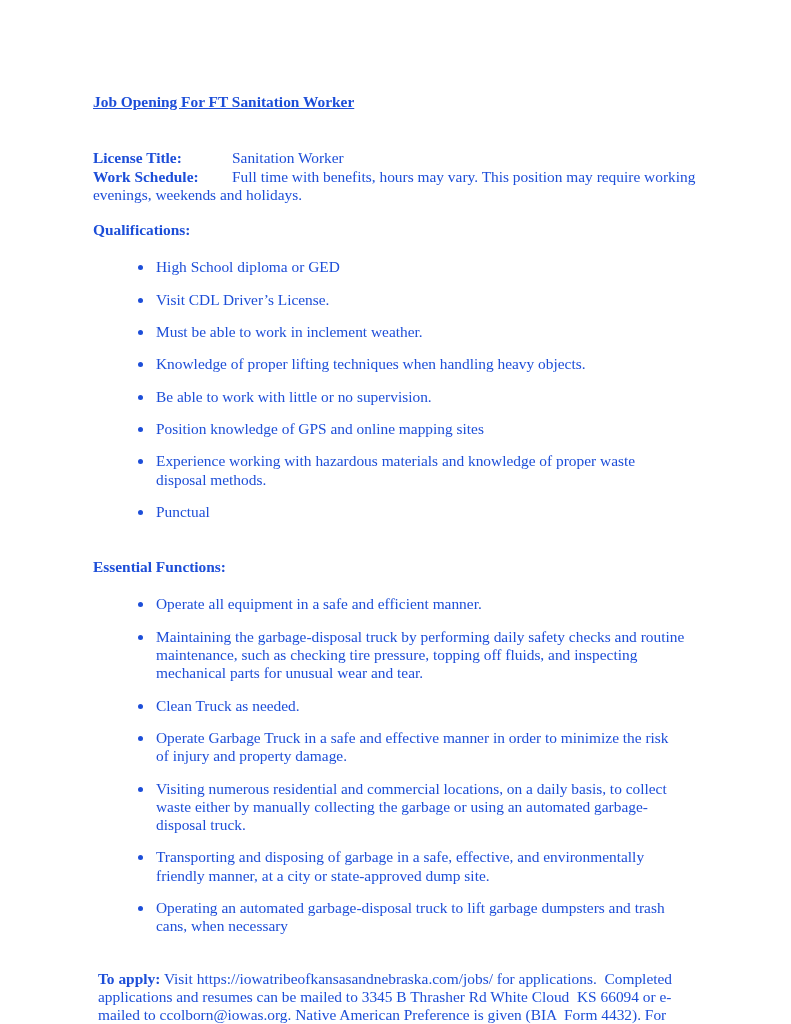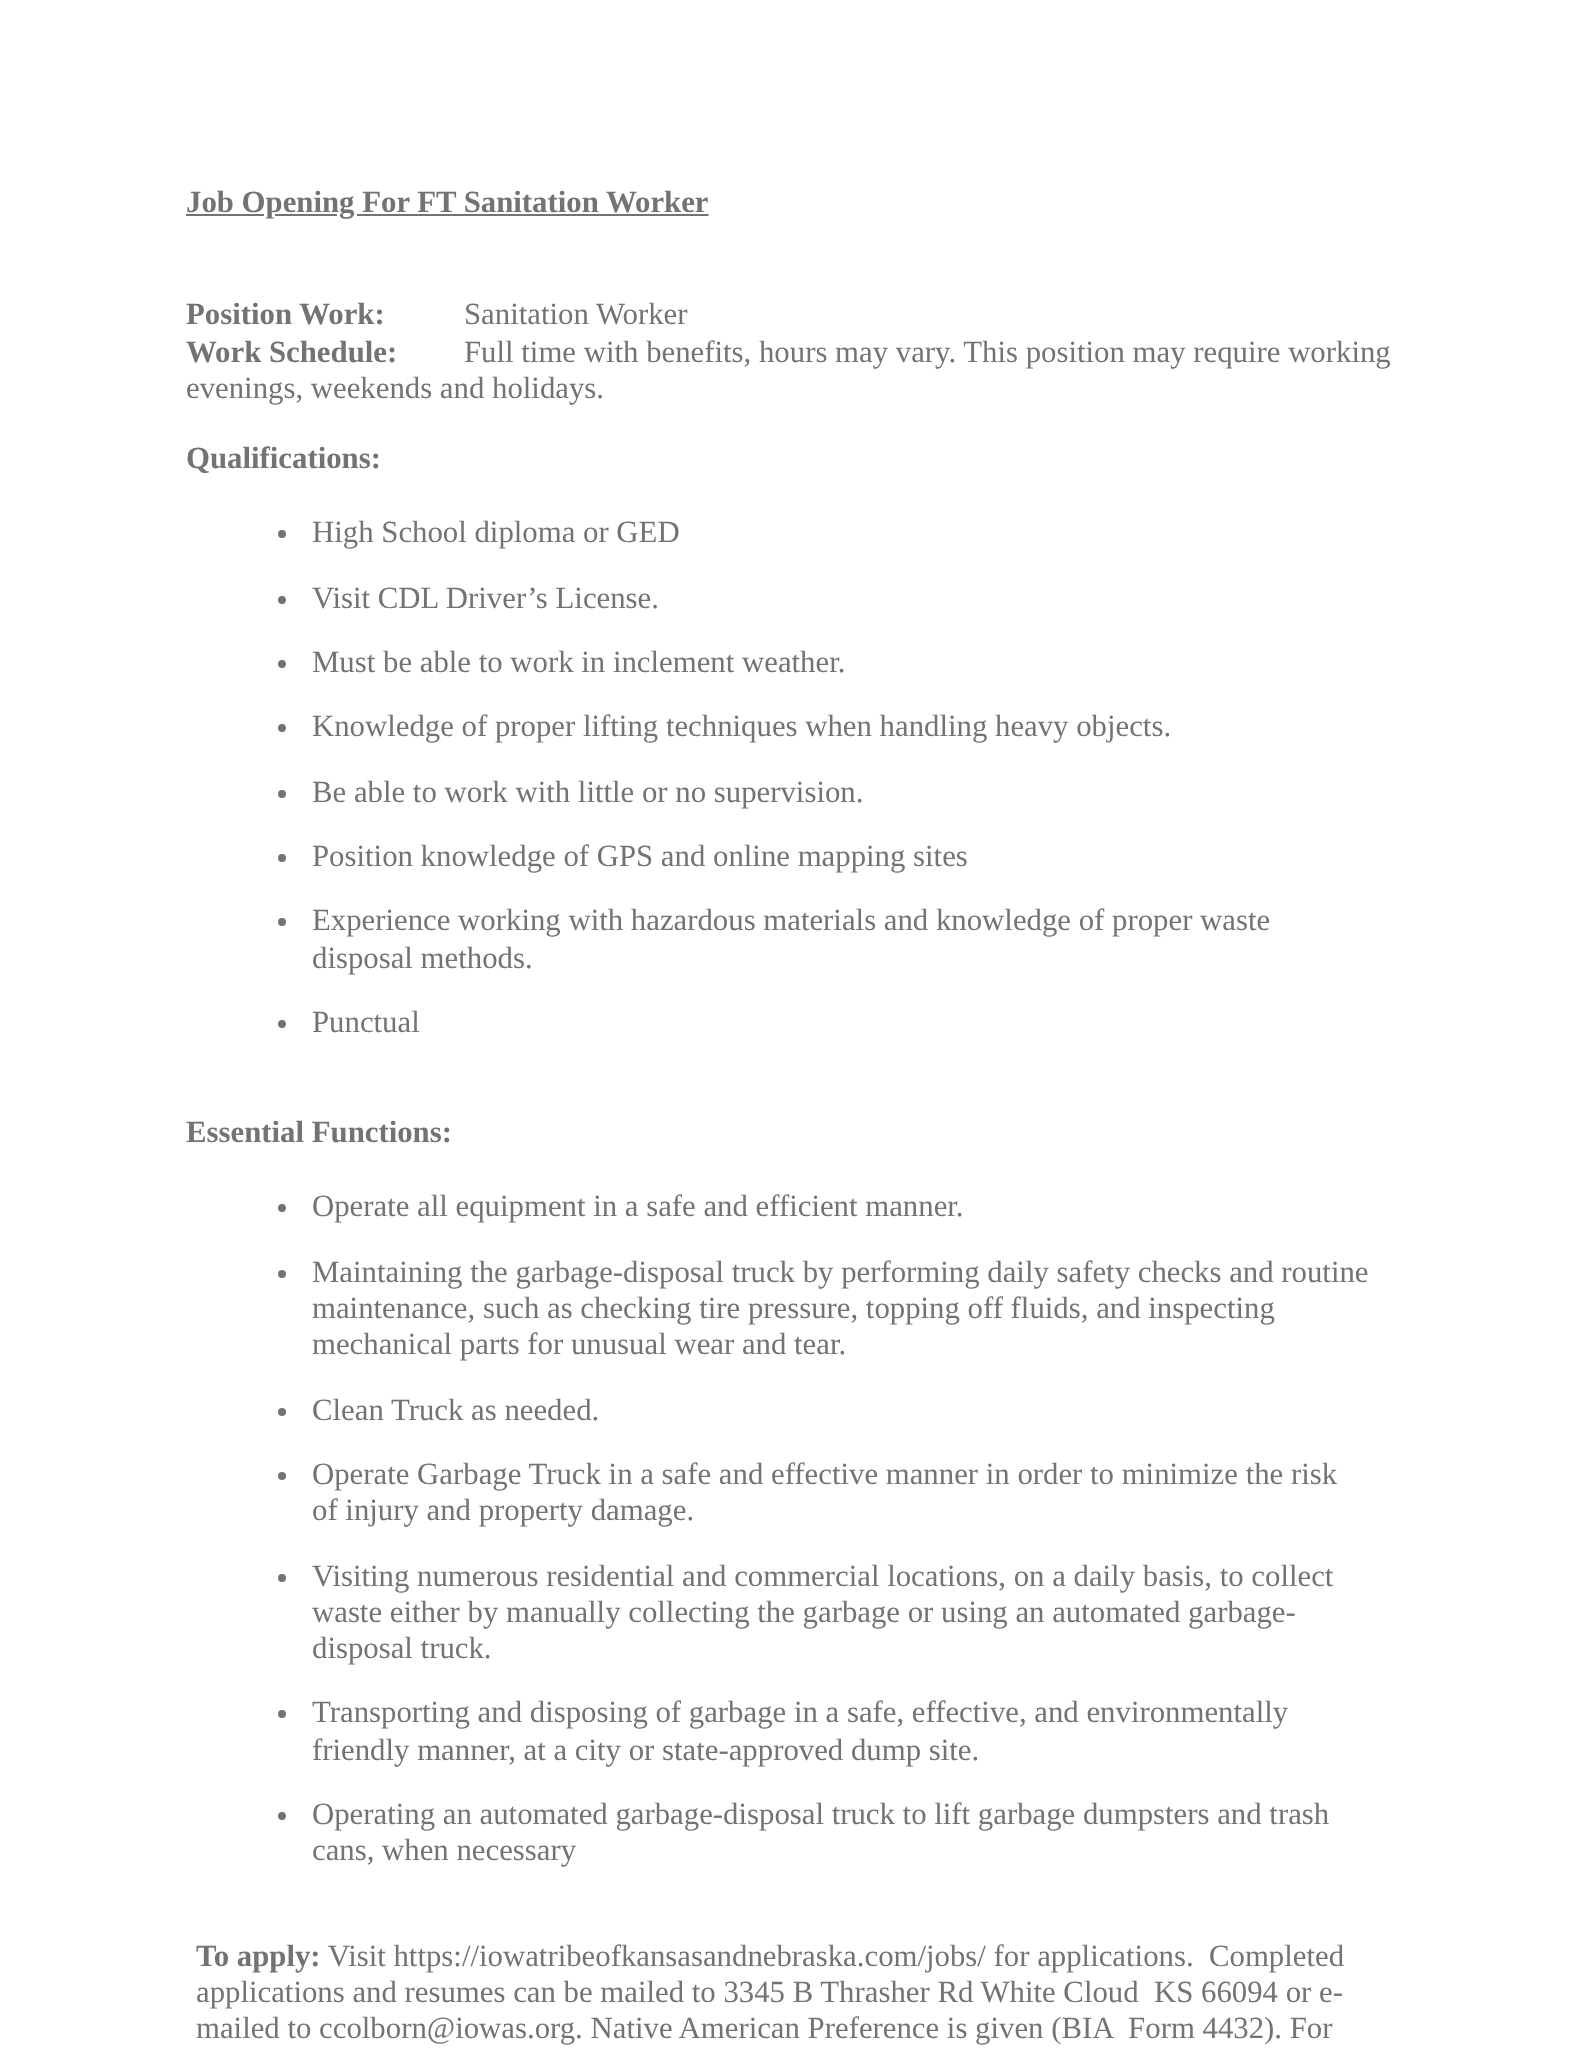--- a/index.html
+++ b/index.html
@@ -10,21 +10,21 @@
   .page {
     position: relative;
     width: 791px;
     height: 1024px;
     box-sizing: border-box;
     background: #ffffff;
     padding: 93px 92px 0 93px;
     font-family: "Liberation Serif", "DejaVu Serif", serif;
     font-size: 15.4px;
     line-height: 18.3px;
-    color: #737373;
+    color: #1d4ed8;
     overflow: hidden;
   }
   .doc-title {
     font-size: 15.4px;
     font-weight: bold;
     text-decoration: underline;
     margin: 0 0 38px 0;
   }
   .details {
     margin: 0;
@@ -70,21 +70,21 @@
 </style>
 </head>
 <body>
 
 <div class="page">
 
   <h1 class="doc-title">Job Opening For FT Sanitation Worker</h1>
 
   <div class="details">
 
-      <p class="detail-row"><span class="detail-label">Position Work:</span><span class="detail-value">Sanitation Worker</span></p>
+      <p class="detail-row"><span class="detail-label">License Title:</span><span class="detail-value">Sanitation Worker</span></p>
 
       <p class="detail-row"><span class="detail-label">Work Schedule:</span><span class="detail-value">Full time with benefits, hours may vary. This position may require working evenings, weekends and holidays.</span></p>
 
     </div>
 
   <h2 class="section-heading qual-heading">Qualifications:</h2>
 
   <ul class="bullet-list">
 
       <li>High School diploma or GED</li>

